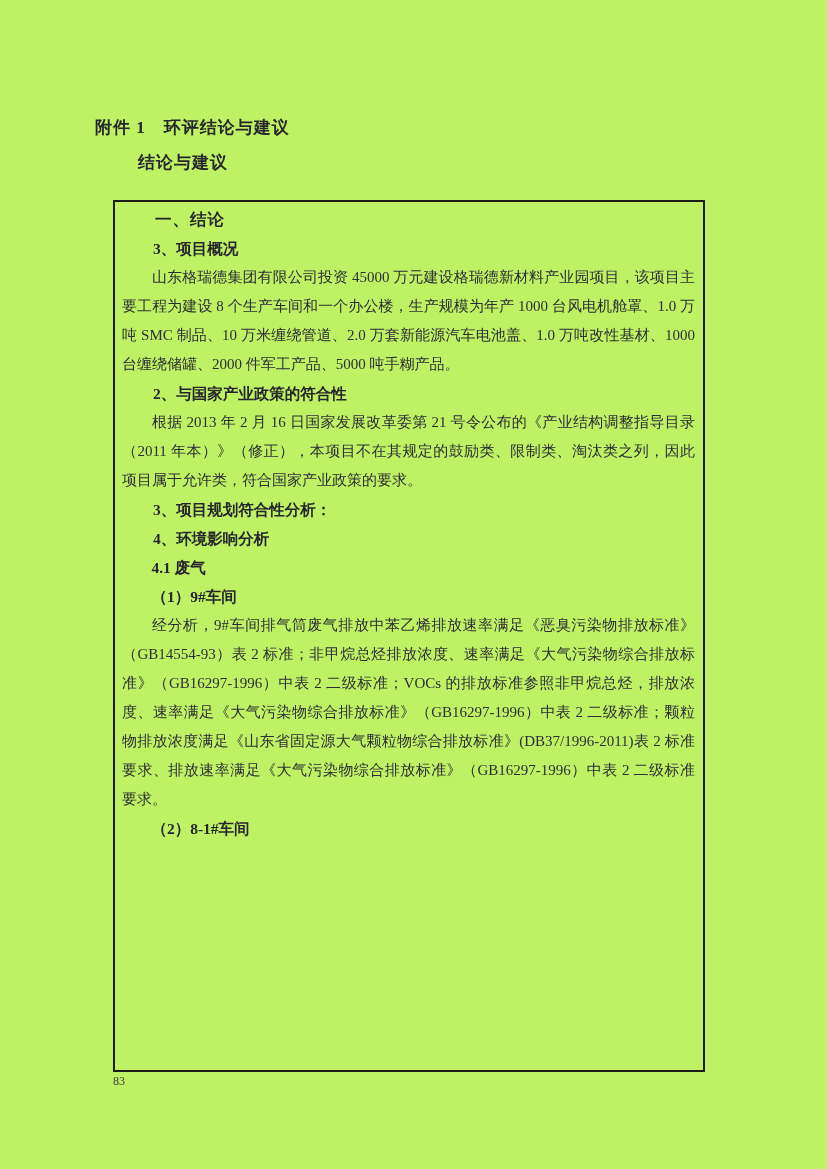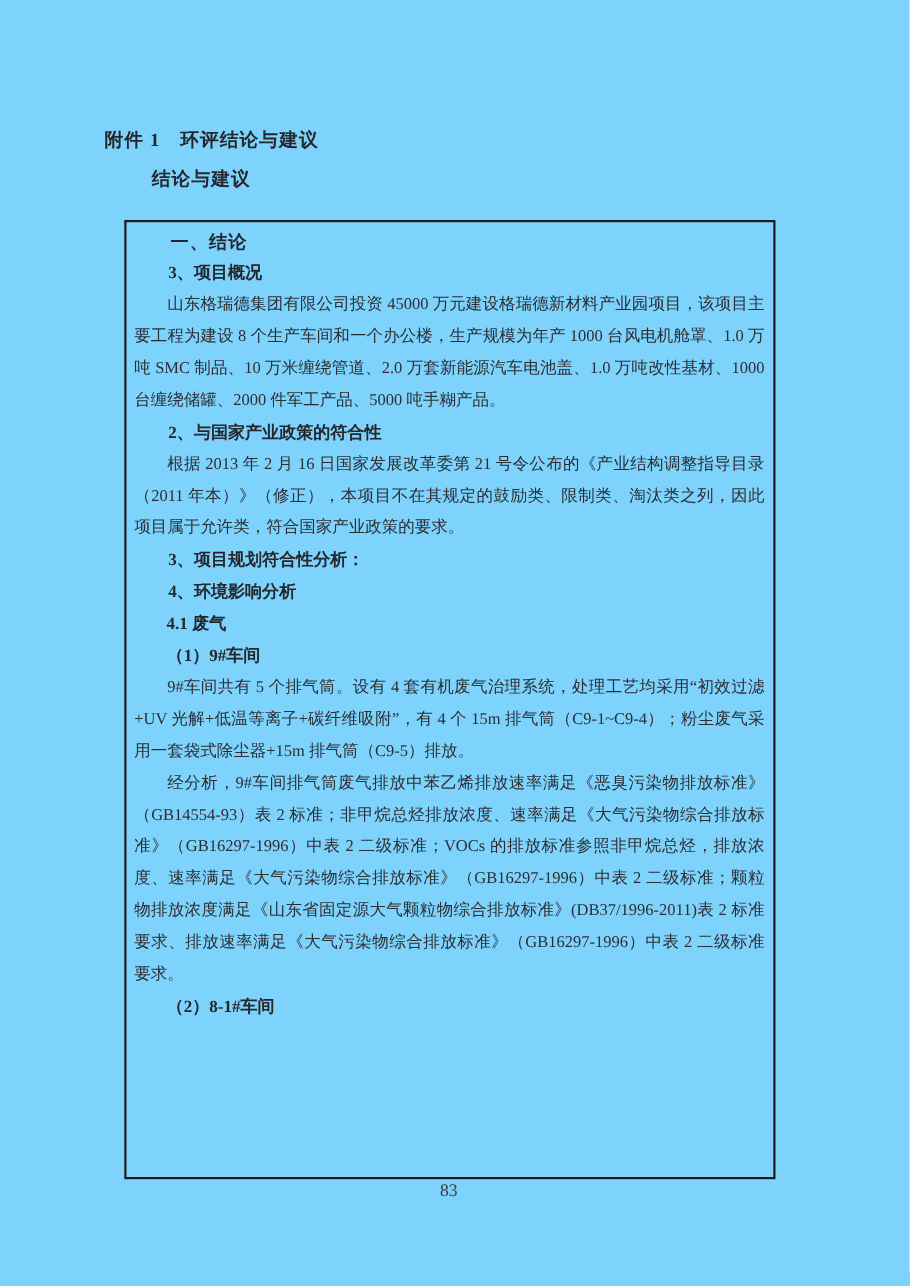--- a/index.html
+++ b/index.html
@@ -4,21 +4,21 @@
 <style>
   html, body {
     margin: 0;
     padding: 0;
     background: #ffffff;
   }
   .page {
     position: relative;
     width: 827px;
     height: 1169px;
-    background: #7dd3fc;
+    background: #bef264;
     font-family: "Liberation Serif", "DejaVu Serif", serif;
     color: #2d2e33;
     overflow: hidden;
   }
   .attachment-title {
     position: absolute;
     left: 95px;
     top: 116px;
     font-size: 17px;
     font-weight: bold;
@@ -68,22 +68,22 @@
     font-weight: bold;
     font-size: 15.5px;
     text-indent: 1.9em;
     color: #26272c;
   }
   .page-number {
     position: absolute;
     left: 113px;
     top: 1074px;
     width: 590px;
-    text-align: center;
-    font-size: 16px;
+    text-align: left;
+    font-size: 12px;
     color: #3a3b40;
   }
 </style>
 </head>
 <body>
 
 <div class="page">
 
   <div class="attachment-title">附件 1　环评结论与建议</div>
 
@@ -92,20 +92,19 @@
   <div class="content-box">
     <div class="blk h1">一、结论</div>
     <div class="blk h2">3、项目概况</div>
     <div class="blk">山东格瑞德集团有限公司投资 45000 万元建设格瑞德新材料产业园项目，该项目主要工程为建设 8 个生产车间和一个办公楼，生产规模为年产 1000 台风电机舱罩、1.0 万吨 SMC 制品、10 万米缠绕管道、2.0 万套新能源汽车电池盖、1.0 万吨改性基材、1000 台缠绕储罐、2000 件军工产品、5000 吨手糊产品。</div>
     <div class="blk h2">2、与国家产业政策的符合性</div>
     <div class="blk">根据 2013 年 2 月 16 日国家发展改革委第 21 号令公布的《产业结构调整指导目录（2011 年本）》（修正），本项目不在其规定的鼓励类、限制类、淘汰类之列，因此项目属于允许类，符合国家产业政策的要求。</div>
     <div class="blk h2">3、项目规划符合性分析：</div>
     <div class="blk h2">4、环境影响分析</div>
     <div class="blk h3">4.1 废气</div>
     <div class="blk h3">（1）9#车间</div>
-    <div class="blk">9#车间共有 5 个排气筒。设有 4 套有机废气治理系统，处理工艺均采用“初效过滤+UV 光解+低温等离子+碳纤维吸附”，有 4 个 15m 排气筒（C9-1~C9-4）；粉尘废气采用一套袋式除尘器+15m 排气筒（C9-5）排放。</div>
     <div class="blk">经分析，9#车间排气筒废气排放中苯乙烯排放速率满足《恶臭污染物排放标准》（GB14554-93）表 2 标准；非甲烷总烃排放浓度、速率满足《大气污染物综合排放标准》（GB16297-1996）中表 2 二级标准；VOCs 的排放标准参照非甲烷总烃，排放浓度、速率满足《大气污染物综合排放标准》（GB16297-1996）中表 2 二级标准；颗粒物排放浓度满足《山东省固定源大气颗粒物综合排放标准》(DB37/1996-2011)表 2 标准要求、排放速率满足《大气污染物综合排放标准》（GB16297-1996）中表 2 二级标准要求。</div>
     <div class="blk h3">（2）8-1#车间</div>
   </div>
 
   <div class="page-number">83</div>
 
 </div>
 
 </body></html>

